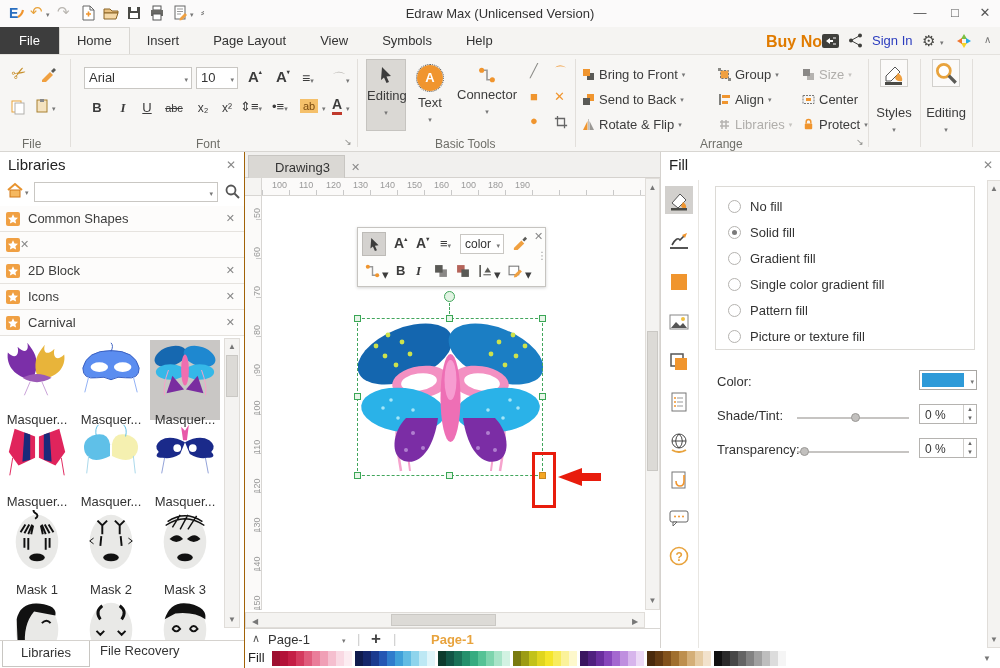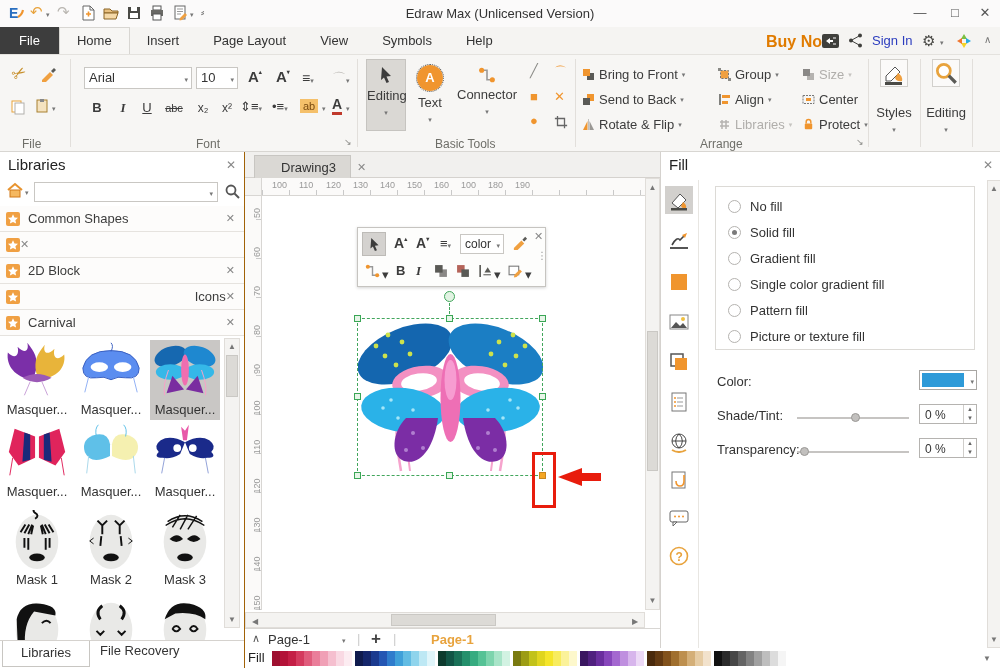--- a/index.html
+++ b/index.html
@@ -40,34 +40,34 @@
 
 
 #left-panel{position:absolute;left:0;top:152px;width:245px;height:516px;background:#fff;border-right:1px solid #a16207;overflow:hidden}
 #lib-title{position:absolute;left:8px;top:4px;font-size:15px;color:#222}
 .secrow{position:absolute;left:0;width:245px;height:26px;background:#fdfcfb;border-bottom:1px solid #e6e3df;display:flex;align-items:center}
 .secrow .star{margin-left:6px}
 .secrow .slbl{margin-left:8px;font-size:13px;color:#3c3c3c;flex:1}
 .secrow .sx{margin-right:10px;color:#888;font-size:11px}
 .tcell{position:absolute;width:70px;height:80px;text-align:center}
 .tcell.sel{background:#c9c7c5}
-.tlbl{font-size:13px;color:#333;margin-top:2px;white-space:nowrap;overflow:hidden}
+.tlbl{font-size:13px;color:#333;margin-top:12px;white-space:nowrap;overflow:hidden}
 .tart{margin:0 auto}
 #lib-bottom{position:absolute;left:0;top:488px;width:245px;height:28px;background:#fff;border-top:1px solid #d5d2ce;z-index:5}
 #tab-libraries{position:absolute;left:2px;top:0px;width:88px;height:26px;border:1px solid #c8c6c2;border-top:none;background:#fff;text-align:center;line-height:24px;font-size:13px}
 #tab-filerecovery{position:absolute;left:100px;top:2px;font-size:13px;color:#333}
 
 
 .sb{background:#f4f3f1;border:1px solid #e0ddd9;position:absolute}
 .sb-arrow{position:absolute;font-size:8px;color:#777;width:100%;text-align:center}
 .sb-thumb{position:absolute;background:#dcdad6;border:1px solid #cac8c4}
 
 
 #doc-tabbar{position:absolute;left:245px;top:152px;width:415px;height:26px;background:#f1f0ee;border-bottom:1px solid #d5d2ce}
-#doc-tab{position:absolute;left:9px;top:3px;width:97px;height:23px;background:#dad8d4;border:1px solid #c8c6c2;border-bottom:none;display:flex;align-items:center;padding:0 5px;gap:21px;font-size:13px}
+#doc-tab{position:absolute;left:3px;top:3px;width:97px;height:23px;background:#dad8d4;border:1px solid #c8c6c2;border-bottom:none;display:flex;align-items:center;padding:0 5px;gap:21px;font-size:13px}
 #corner{position:absolute;left:245px;top:178px;width:17px;height:18px;background:#f5f4f2;border-right:1px solid #d8d6d3;border-bottom:1px solid #d8d6d3}
 #h-ruler{position:absolute;left:262px;top:178px;width:383px;height:18px;background:#fbfaf9;border-bottom:1px solid #d8d6d3}
 #h-ruler-nums .rnum{position:absolute;top:2px;font-size:9px;color:#999}
 #h-ticks{position:absolute;left:0;bottom:0;width:100%;height:5px;background:repeating-linear-gradient(90deg,#c9c9c9 0 1px,transparent 1px 27px)}
 #v-ruler{position:absolute;left:245px;top:196px;width:17px;height:414px;background:#fbfaf9;border-right:1px solid #d8d6d3}
 #v-ruler .vnum{position:absolute;left:1px;font-size:9px;color:#999;transform:rotate(-90deg);transform-origin:center;width:22px;text-align:center}
 #v-ticks{position:absolute;right:0;top:0;height:100%;width:5px;background:repeating-linear-gradient(0deg,#c9c9c9 0 1px,transparent 1px 39px)}
 #canvas-white{position:absolute;left:262px;top:196px;width:383px;height:414px;background:#fff}
 
 
@@ -391,21 +391,21 @@
         <span class="sx">✕</span>
       </div>
       <div class="secrow" style="top: 106px;">
         <svg class="star" width="14" height="14" viewBox="0 0 14 14">
           <rect width="14" height="14" rx="2" fill="#f0a043"></rect>
           <path d="M7 2.2 L8.5 5.4 12 5.8 9.4 8.2 10.1 11.6 7 9.9 3.9 11.6 4.6 8.2 2 5.8 5.5 5.4 Z" fill="#fff"></path>
         </svg>
         <span class="slbl">2D Block</span>
         <span class="sx">✕</span>
       </div>
-      <div class="secrow" style="top: 132px; text-align: right;">
+      <div class="secrow" style="top: 132px;">
         <svg class="star" width="14" height="14" viewBox="0 0 14 14">
           <rect width="14" height="14" rx="2" fill="#f0a043"></rect>
           <path d="M7 2.2 L8.5 5.4 12 5.8 9.4 8.2 10.1 11.6 7 9.9 3.9 11.6 4.6 8.2 2 5.8 5.5 5.4 Z" fill="#fff"></path>
         </svg>
         <span class="slbl">Icons</span>
         <span class="sx">✕</span>
       </div>
       <div class="secrow" style="top: 158px;">
         <svg class="star" width="14" height="14" viewBox="0 0 14 14">
           <rect width="14" height="14" rx="2" fill="#f0a043"></rect>

